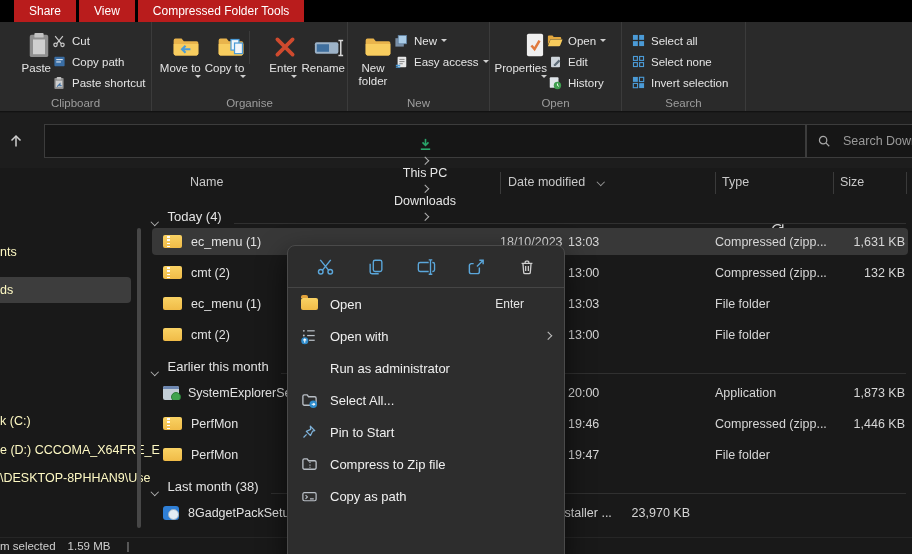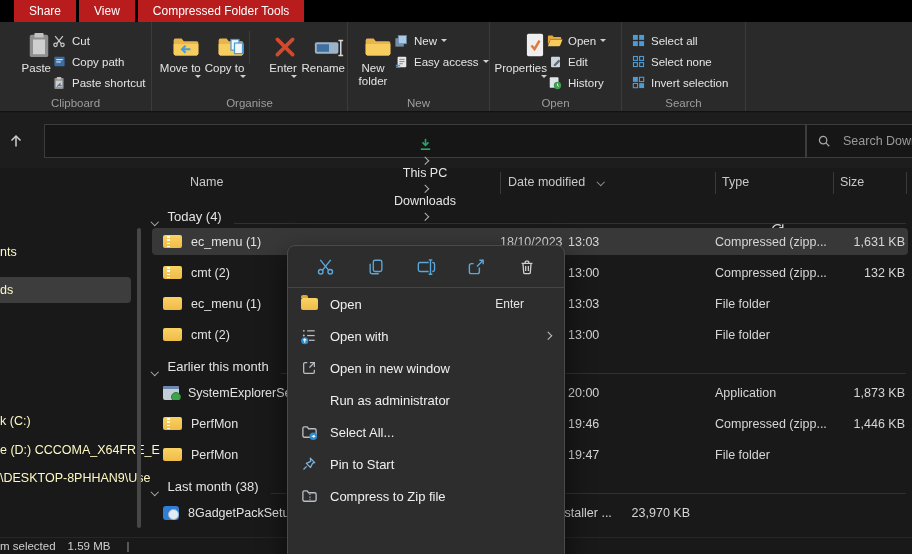--- a/index.html
+++ b/index.html
@@ -572,30 +572,20 @@
               <path d="M8.5 13h6"></path>
             </g>
             <circle cx="4" cy="13.5" r="3.8" fill="#2f8ccc"></circle>
             <path d="M4 15.5v-4M2.4 13.1L4 11.5l1.6 1.6" stroke="#fff" stroke-width="1.1" fill="none"></path>
           </svg>
       </span>
       <span class="mlabel">Open with</span>
       <span class="chv right"></span>
     </div>
     <div class="mitem">
-      <span class="mico">
-        <svg width="16" height="16" viewBox="0 0 18 18" fill="none" stroke="#b9bfc6" stroke-width="1.4">
-            <path d="M7 3H4.5A1.5 1.5 0 0 0 3 4.5v9A1.5 1.5 0 0 0 4.5 15h9a1.5 1.5 0 0 0 1.5-1.5V11"></path>
-            <path d="M10 3h5v5"></path>
-            <path d="M15 3l-5.5 5.5"></path>
-          </svg>
-      </span>
-      <span class="mlabel">Open in new window</span>
-    </div>
-    <div class="mitem">
       <span class="mico"></span>
       <span class="mlabel">Run as administrator</span>
     </div>
     <div class="mitem">
       <span class="mico">
         <svg width="17" height="17" viewBox="0 0 18 18" fill="none">
             <path d="M2 4.5A1.5 1.5 0 0 1 3.5 3h3L8 5h6.5A1.5 1.5 0 0 1 16 6.5v6a1.5 1.5 0 0 1-1.5 1.5h-11A1.5 1.5 0 0 1 2 12.5z" stroke="#b9bfc6" stroke-width="1.4"></path>
             <circle cx="13" cy="13" r="4" fill="#2f8ccc"></circle>
             <path d="M11.3 13h3.2M13.2 11.7l1.3 1.3-1.3 1.3" stroke="#fff" stroke-width="1.1" fill="none"></path>
           </svg>
@@ -613,15 +603,24 @@
     </div>
     <div class="mitem">
       <span class="mico">
         <svg width="17" height="17" viewBox="0 0 18 18" fill="none" stroke="#b9bfc6" stroke-width="1.4">
             <path d="M2 4.5A1.5 1.5 0 0 1 3.5 3h3L8 5h6.5A1.5 1.5 0 0 1 16 6.5v6a1.5 1.5 0 0 1-1.5 1.5h-11A1.5 1.5 0 0 1 2 12.5z"></path>
             <path d="M9.5 6v1.4M9.5 9v1.2M9.5 11.4v1" stroke-width="1.2"></path>
           </svg>
       </span>
       <span class="mlabel">Compress to Zip file</span>
     </div>
+    <div class="mitem">
+      <span class="mico">
+        <svg width="17" height="17" viewBox="0 0 18 18" fill="none" stroke="#b9bfc6" stroke-width="1.3">
+            <rect x="2" y="5" width="14" height="8.5" rx="1.5"></rect>
+            <path d="M4.8 7.5l2 2-2 2M9.5 11.5h4" stroke-width="1.2"></path>
+          </svg>
+      </span>
+      <span class="mlabel">Copy as path</span>
+    </div>
   </div>
 
 </div>
 
 </body></html>

